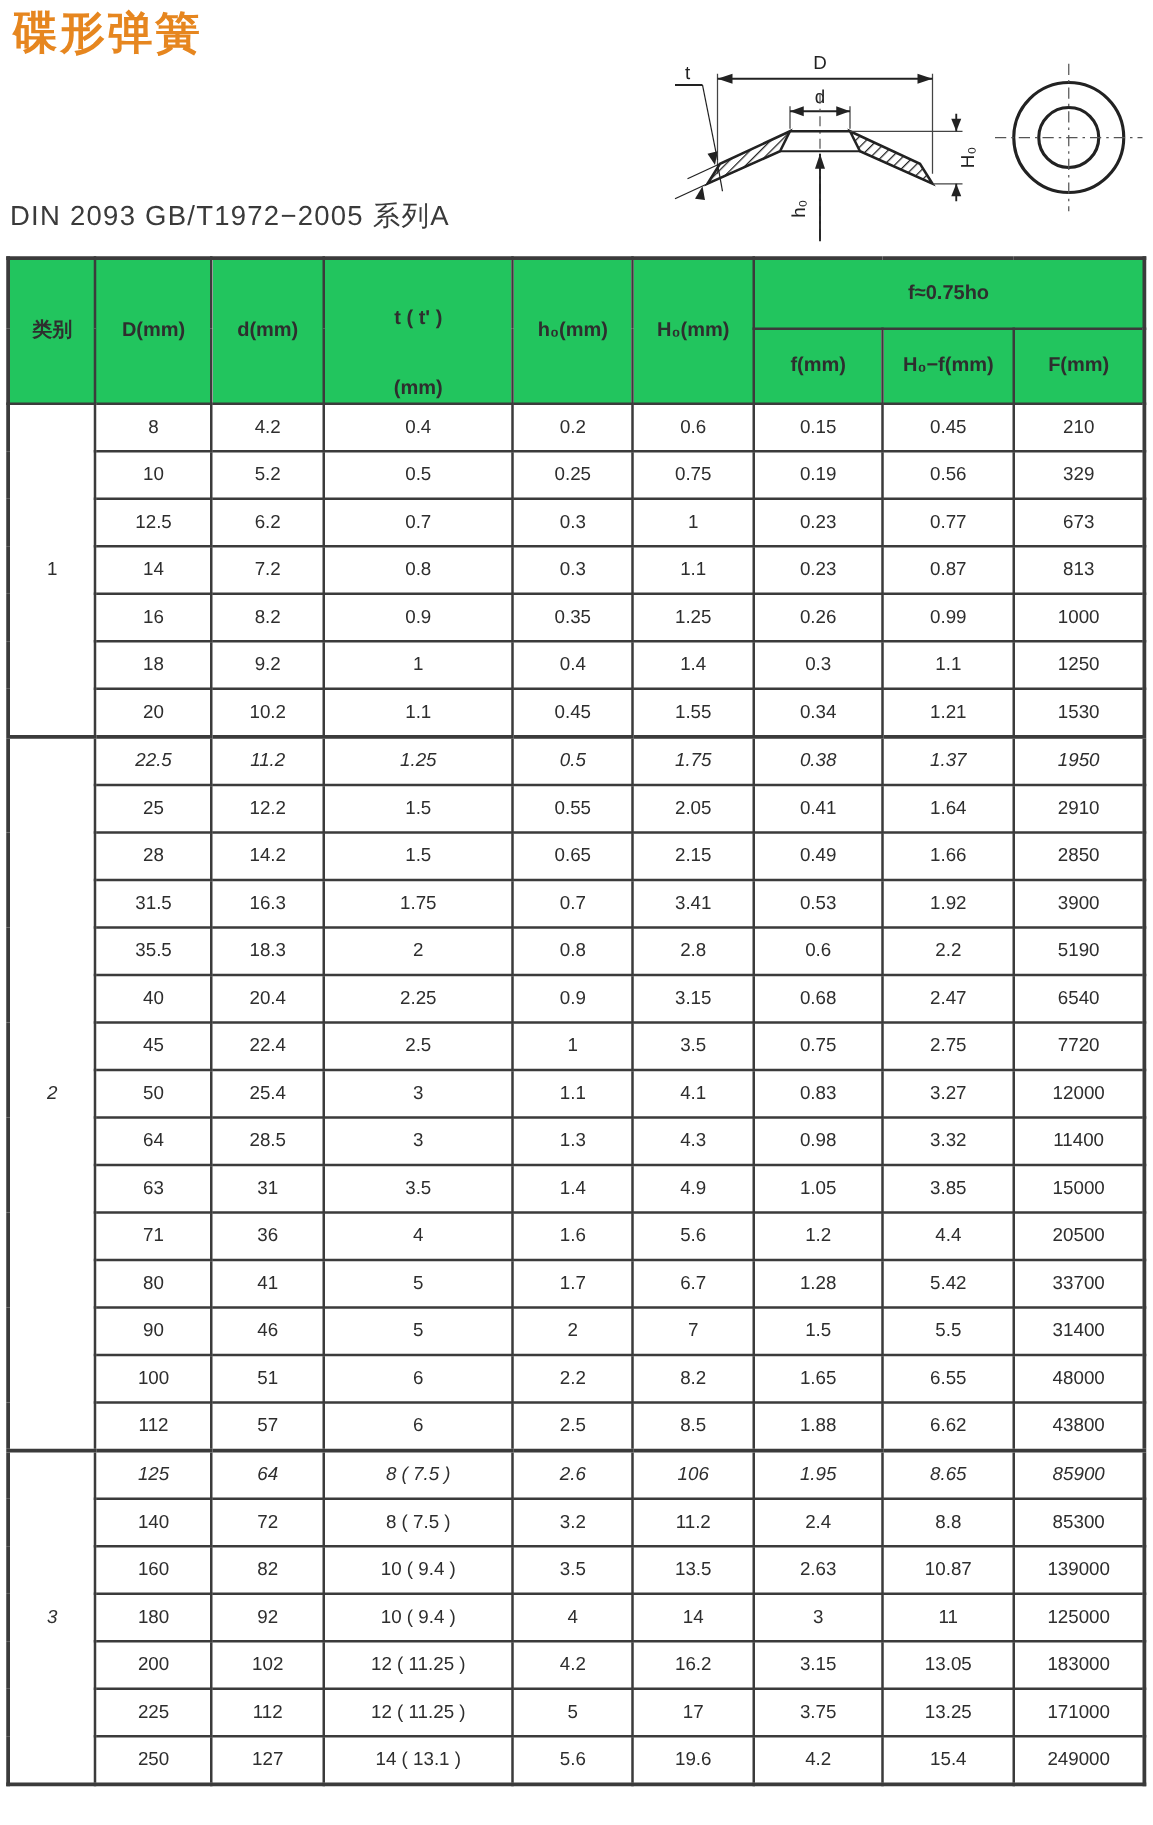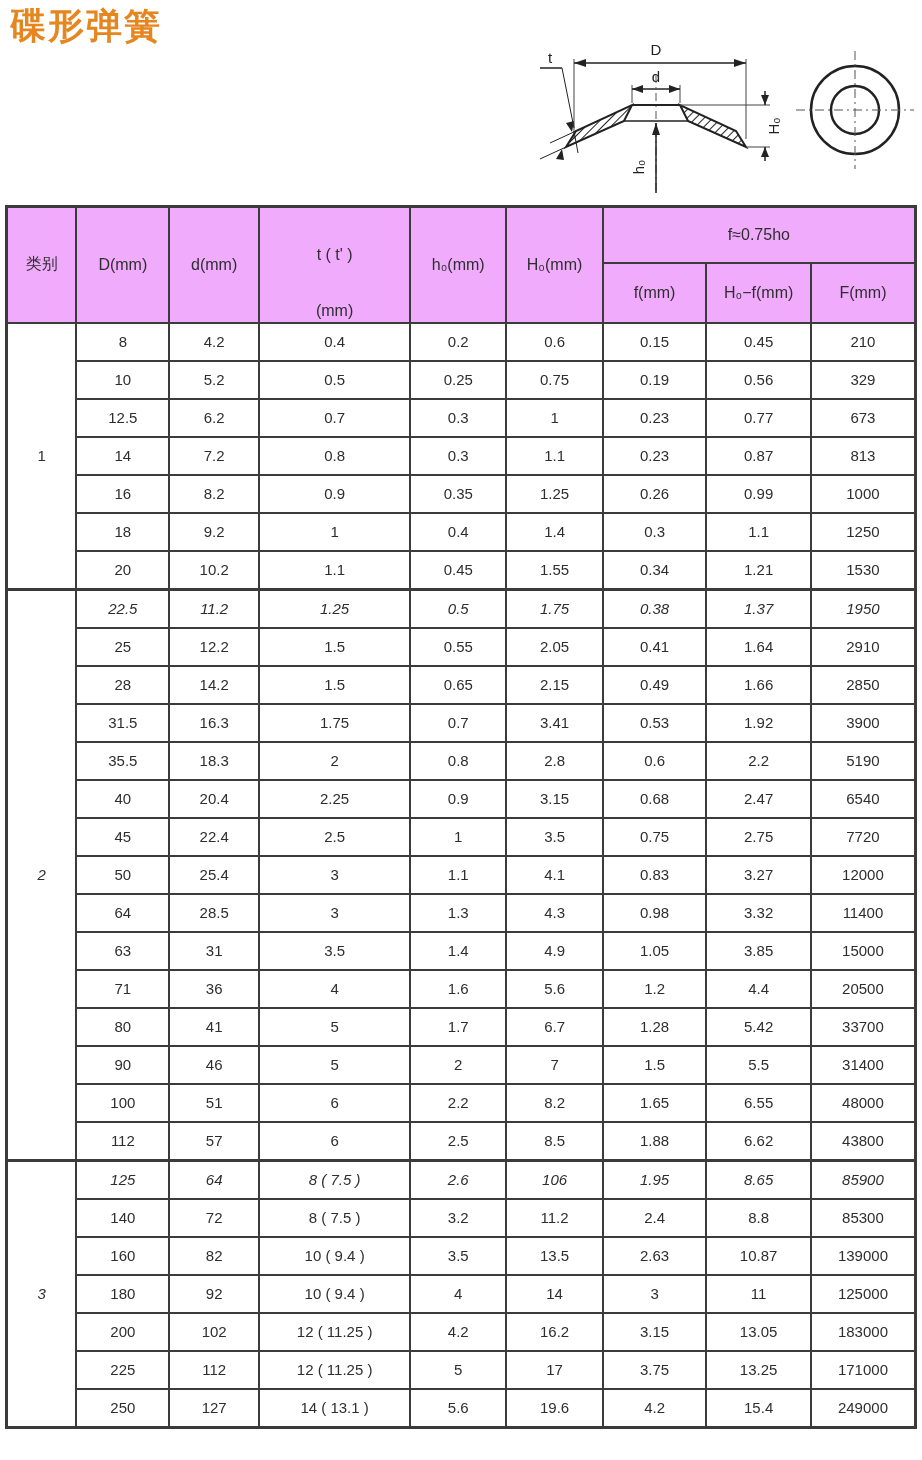--- a/index.html
+++ b/index.html
@@ -31,34 +31,35 @@
     border-collapse:collapse;table-layout:fixed;
     width:912px;margin:0 0 10px 5px;
     font-size:15px;color:#2e2e2e;
   }
   table.spec th, table.spec td{
     border:2px solid #3b3b3b;text-align:center;vertical-align:middle;
     padding:0 2px;overflow:hidden;
   }
   table.spec{border:3px solid #3b3b3b;}
   thead th{
-    background:#f0abfc;font-weight:normal;font-size:16px;
+    background:#22c55e;font-weight:bold;font-size:16px;
   }
   thead tr.h1{height:56px;}
   thead tr.h2{height:60px;}
   tbody td{height:36px;background:#ffffff;}
   tbody tr.group-start td{border-top:3px solid #3b3b3b;font-style:italic;}
   .t-head div{line-height:1.25;margin-top:36px;}
   .dim-label{font-size:15px;fill:#222;font-family:"Liberation Sans","DejaVu Sans",sans-serif;}
 </style>
 </head>
 <body>
 
 <div class="page-header">
   <div class="title-zh">碟形弹簧</div>
+  <div class="standard-line">DIN 2093  GB/T1972−2005  系列A</div>
 
   <div class="diagram-wrap">
 
     <svg width="252" height="170" viewBox="0 0 252 170">
       <defs>
         <pattern id="hatch" patternUnits="userSpaceOnUse" width="6" height="6" patternTransform="rotate(45)">
           <line x1="0" y1="0" x2="0" y2="6" stroke="#222" stroke-width="2"></line>
         </pattern>
       </defs>
 

